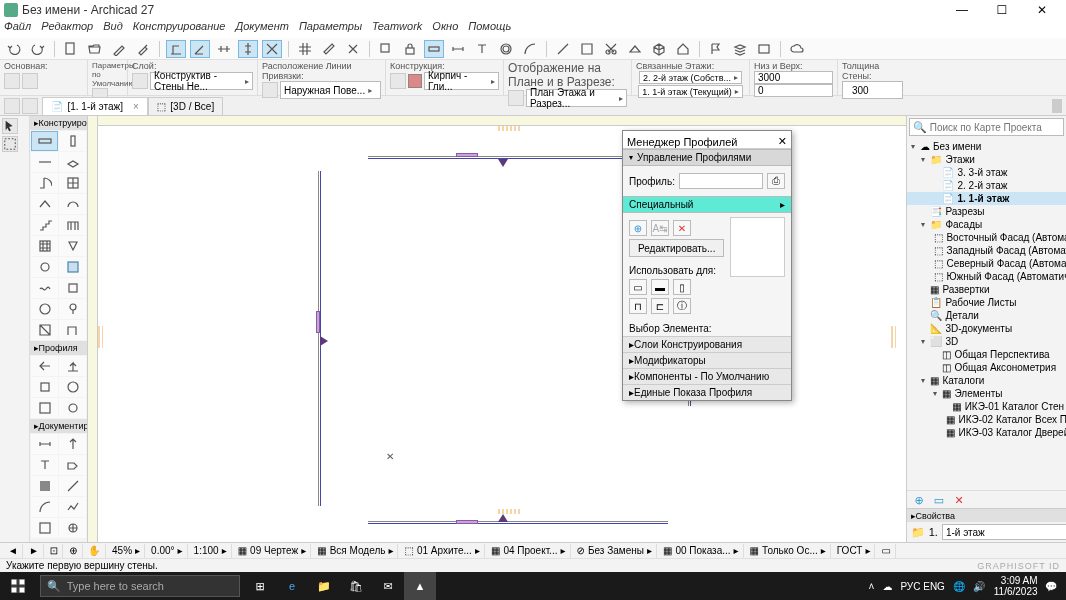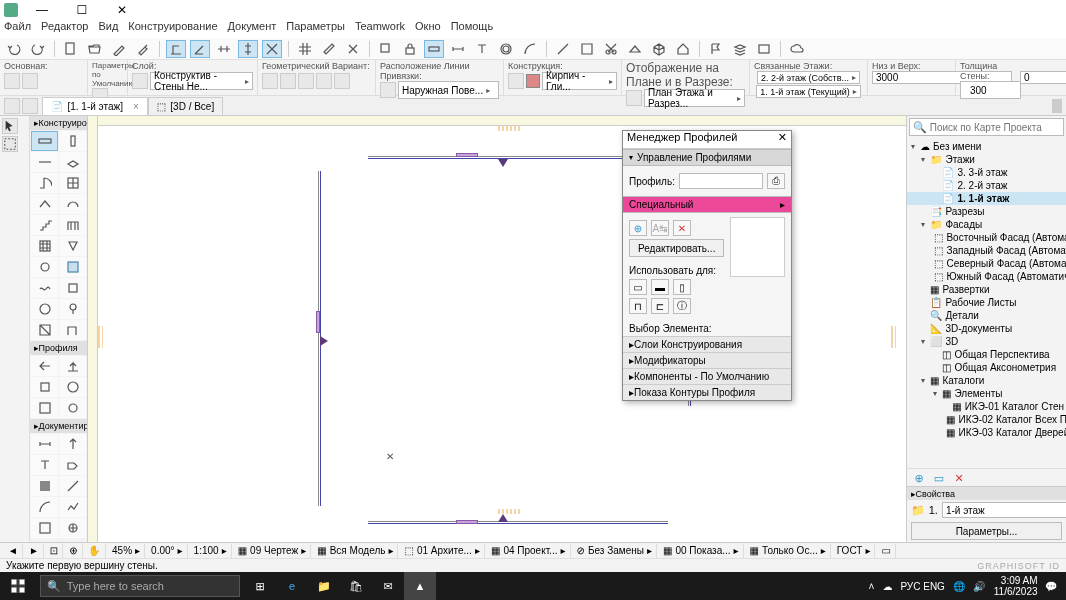--- a/index.html
+++ b/index.html
@@ -7,21 +7,21 @@
 
 
 .titlebar { height: 20px; display: flex; align-items: center; padding: 0 4px; }
 .titlebar .app-icon { width: 14px; height: 14px; margin-right: 4px; background:#5a8; border-radius:2px; }
 .titlebar .title-text { flex: 1; font-size: 12px; color:#333; }
 .titlebar .win-btns { display: flex; }
 .titlebar .win-btn { width: 40px; height: 20px; display:flex; align-items:center; justify-content:center; font-size:12px; }
 
 
 .menubar { height: 18px; display: flex; padding: 0 4px; gap: 10px; }
-.menubar span { font-size: 11px; color:#333; }
+.menubar span { font-size: 11px; color:#333;font-style:italic; }
 
 
 .toolbar { height: 22px; display: flex; align-items:center; padding: 2px 4px; gap: 4px; border-bottom: 1px solid #e0e0e0; background:#fafafa; }
 .tool-btn { width: 20px; height: 18px; display:flex; align-items:center; justify-content:center; border:1px solid transparent; }
 .tool-btn svg { width:14px; height:14px; }
 .sep { width:1px; height:16px; background:#ccc; margin:0 2px; }
 .active { background:#cce5f5; border:1px solid #7ab8e0; }
 
 
 .options-row { height: 36px; display:flex; background:#f3f3f3; border-bottom:1px solid #ddd; }
@@ -81,21 +81,21 @@
 .tree-indent-3 { padding-left:36px; }
 .rp-bottom-btns { height:18px; display:flex; gap:4px; padding:2px 4px; border-top:1px solid #ddd; }
 .rp-bottom-btns .bb { width:16px; height:14px; display:flex; align-items:center; justify-content:center; }
 .props-header { height:14px; background:#e0e0e0; font-size:9px; padding:1px 4px; display:flex; align-items:center; border-top:1px solid #ccc; }
 .props-body { padding:2px 4px; display:flex; gap:4px; align-items:center; }
 .props-body input { height:16px; font-size:10px; border:1px solid #bbb; padding:0 3px; flex:1; }
 .params-btn { height:18px; margin:2px 4px; border:1px solid #bbb; background:#f0f0f0; display:flex; align-items:center; justify-content:center; font-size:10px; }
 
 
 .dialog { position:absolute; width:170px; background:#f5f5f5; border:1px solid #888; box-shadow:2px 2px 6px rgba(0,0,0,0.3); }
-.dlg-title { height:18px; background:#fff; border-bottom:1px solid #ccc; display:flex; align-items:flex-start; padding:0 4px; font-size:11px; }
+.dlg-title { height:18px; background:#fff; border-bottom:1px solid #ccc; display:flex; align-items:flex-end; padding:0 4px; font-size:11px; }
 .dlg-title .close { margin-left:auto; font-size:11px; }
 .dlg-section { background:#d8d8d8; font-size:10px; padding:2px 6px; display:flex; align-items:center; border-top:1px solid #bbb; border-bottom:1px solid #bbb; }
 .dlg-section .arrow { margin-right:4px; font-size:8px; }
 .dlg-body { padding:4px 6px; }
 .dlg-row { display:flex; align-items:center; gap:4px; margin:3px 0; font-size:10px;border-radius:8px; }
 .dlg-input { flex:1; height:16px; border:1px solid #bbb; background:#fff; }
 .dlg-icon-btn { width:18px; height:16px; border:1px solid #bbb; background:#f8f8f8; display:flex; align-items:center; justify-content:center; font-size:10px; }
 .dlg-btn { height:18px; padding:0 8px; border:1px solid #bbb; background:#f0f0f0; font-size:10px; display:flex; align-items:center; }
 .dlg-btn-row { display:flex; gap:4px; padding:4px; }
 .dlg-btn-row .dlg-btn { flex:1; justify-content:center; }
@@ -116,20 +116,21 @@
 .tb-tray { margin-left:auto; display:flex; align-items:center; gap:8px; padding:0 8px; font-size:10px; }
 .tb-time { display:flex; flex-direction:column; align-items:flex-end; line-height:11px; font-size:10px; }
 
 svg { stroke:#555; stroke-width:1.2; fill:none; }
 </style>
 </head>
 <body>
 
 <div class="titlebar">
   <div class="app-icon"></div>
+  <div class="title-text">Без имени - Archicad 27</div>
   <div class="win-btns">
     <div class="win-btn">—</div>
     <div class="win-btn">☐</div>
     <div class="win-btn">✕</div>
   </div>
 </div>
 
 <div class="menubar">
   <span>Файл</span>
   <span>Редактор</span>
@@ -328,30 +329,20 @@
   <div class="opt-group" style="width:130px">
     <div class="opt-label">Слой:</div>
     <div class="opt-body">
       <div class="small-icon"></div>
       <div class="combo" style="flex:1">
           <span>Конструктив - Стены Не...</span>
           <span class="combo-arrow">▸</span>
         </div>
     </div>
   </div>
-  <div class="opt-group" style="width:118px">
-    <div class="opt-label">Геометрический Вариант:</div>
-    <div class="opt-body">
-      <div class="small-icon active"></div>
-      <div class="small-icon"></div>
-      <div class="small-icon"></div>
-      <div class="small-icon"></div>
-      <div class="small-icon"></div>
-    </div>
-  </div>
   <div class="opt-group" style="width:128px">
     <div class="opt-label">Расположение Линии Привязки:</div>
     <div class="opt-body">
       <div class="small-icon"></div>
       <div class="combo" style="flex:1">
           <span>Наружная Пове...</span>
           <span class="combo-arrow">▸</span>
         </div>
     </div>
   </div>
@@ -384,21 +375,21 @@
           <span class="combo-arrow">▸</span>
         </div>
       <div class="combo" style="height:13px;font-size:9px">
           <span>1. 1-й этаж (Текущий)</span>
           <span class="combo-arrow">▸</span>
         </div>
     </div>
   </div>
   <div class="opt-group" style="width:88px">
     <div class="opt-label">Низ и Верх:</div>
-    <div class="opt-body" style="height:auto;align-items:stretch;gap:8px">
+    <div class="opt-body" style="flex-direction:column;height:auto;align-items:stretch;gap:0">
       <input class="combo" style="height: 13px;" value="3000">
       <input class="combo" style="height: 13px;" value="0">
     </div>
   </div>
   <div class="opt-group" style="width:60px;border-right:none">
     <div class="opt-label">Толщина Стены:</div>
     <div class="opt-body">
       <input class="combo" style="width: 61px; padding-left: 9px;" value="300">
     </div>
   </div>
@@ -787,40 +778,39 @@
       <div class="bb" style="color:#39c">⊕</div>
       <div class="bb" style="color:#39c">▭</div>
       <div class="bb" style="color:#d33">✕</div>
     </div>
     <div class="props-header">▸ <span>Свойства</span></div>
     <div class="props-body">
       <span>📁</span>
       <span>1.</span>
       <input value="1-й этаж" style="">
     </div>
-    <div class="params-btn">Параметры...</div>
   </div>
 
   <div class="dialog" style="top:14px;left:622px">
     <div class="dlg-title">
       <span>Менеджер Профилей</span>
       <span class="close">✕</span>
     </div>
     <div class="dlg-section">
         <span class="arrow">▾</span>
         <span>Управление Профилями</span>
       </div>
     <div class="dlg-body">
       <div class="dlg-row">
         <span>Профиль:</span>
         <div class="dlg-input"></div>
         <div class="dlg-icon-btn">⎙</div>
       </div>
     </div>
-    <div class="dlg-section" style="background:#ec4899">
+    <div class="dlg-section" style="background:#5eead4">
       <span>Специальный</span>
         <span style="margin-left:auto">▸</span>
     </div>
     <div class="dlg-body" style="display:flex;gap:6px">
       <div style="flex:1">
         <div class="dlg-row">
           <div class="dlg-icon-btn" style="color:#39c">⊕</div>
           <div class="dlg-icon-btn" style="color:#aaa">A↹</div>
           <div class="dlg-icon-btn" style="color:#d33">✕</div>
         </div>
@@ -847,21 +837,21 @@
     <div class="dlg-collapse">
         <span class="arrow">▸</span>
         <span>Модификаторы</span>
       </div>
     <div class="dlg-collapse">
         <span class="arrow">▸</span>
         <span>Компоненты - По Умолчанию</span>
       </div>
     <div class="dlg-collapse">
         <span class="arrow">▸</span>
-        <span>Показа Контуры Профиля</span>
+        <span>Единые Показа Профиля</span>
       </div>
   </div>
 </div>
 
 <div class="bottom-status">
   <div class="sb-item">◄</div>
   <div class="sb-item">►</div>
   <div class="sb-item">⊡</div>
   <div class="sb-item">⊕</div>
   <div class="sb-item">✋</div>

